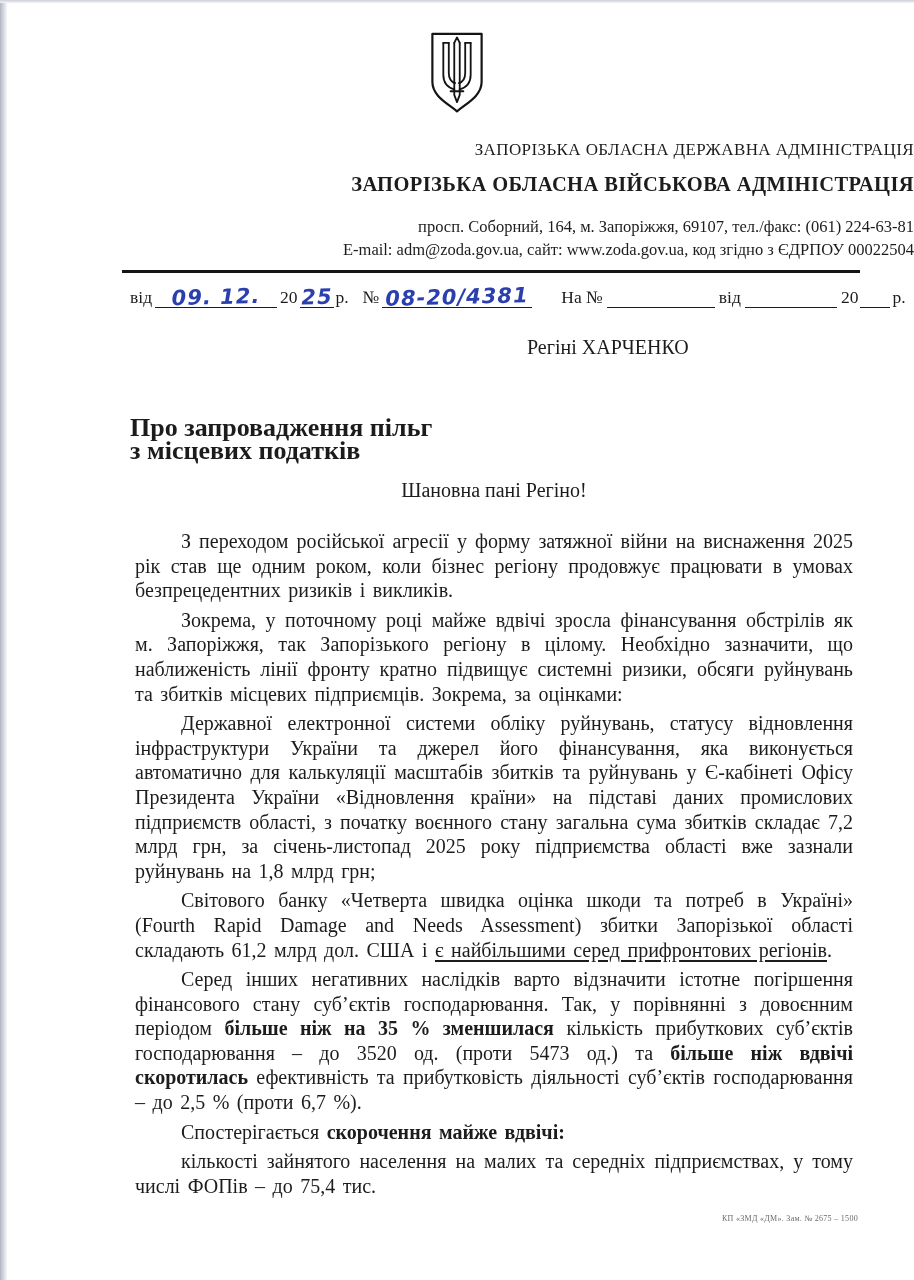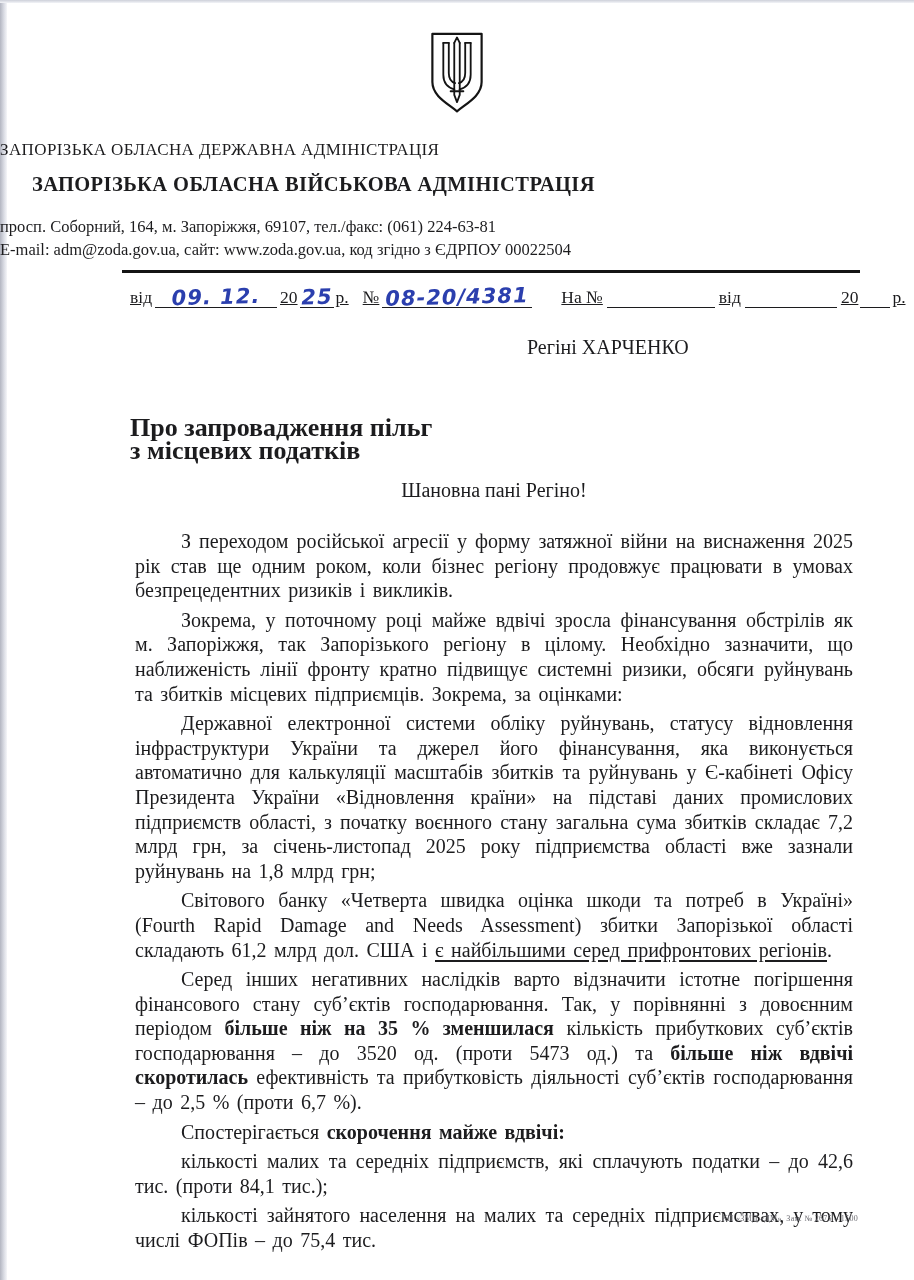--- a/index.html
+++ b/index.html
@@ -11,32 +11,32 @@
     font-family:"Liberation Serif", serif;
     color:#1c1c1e;
   }
   
   .edge-left{position:absolute;left:0;top:0;bottom:0;width:7px;
     background:linear-gradient(90deg,#b3b6c1,#d9dbe3 55%,#f5f6f9);}
   .edge-top{position:absolute;top:0;left:0;right:0;height:3px;
     background:linear-gradient(180deg,#cdd0d9,#f3f4f8);}
 
   
-  .letterhead{position:absolute;top:30px;left:0;width:100%;text-align:left;}
+  .letterhead{position:absolute;top:30px;left:0;width:100%;text-align:right;}
   .emblem{display:block;margin:0 auto;}
   .org1{margin-top:24px;font-size:17px;letter-spacing:.4px;}
   .org2{margin-top:13px;font-size:20.5px;font-weight:700;letter-spacing:.4px;padding-left:32px;}
   .addr{margin-top:21px;font-size:16.5px;}
   .contacts{margin-top:3px;font-size:16.5px;}
 
   .divider{position:absolute;top:270px;left:122px;width:738px;height:3px;background:#141414;}
 
   
   .refline{position:absolute;top:287px;left:130px;width:728px;
-    display:flex;align-items:center;font-size:17.5px;white-space:nowrap;text-decoration:underline;}
+    display:flex;align-items:center;font-size:17.5px;white-space:nowrap;}
   .refline .lbl{flex:0 0 auto;}
   .blank{display:inline-block;position:relative;border-bottom:1.4px solid #1c1c1e;height:19px;flex:0 0 auto;}
   .w120{width:122px;margin:0 3px;}
   .w34{width:34px;margin:0 2px;}
   .w150{width:150px;margin:0 3px;}
   .w110{width:108px;margin:0 4px;}
   .w95{width:92px;margin:0 4px;}
   .w30{width:30px;margin:0 2px;}
   .spacer{flex:1 1 auto;min-width:26px;}
   .hand{
@@ -133,18 +133,17 @@
 
   <div class="salutation">Шановна пані Регіно!</div>
 
   <div class="body">
     <p><span>З переходом російської агресії у форму затяжної війни на виснаження 2025 рік став ще одним роком, коли бізнес регіону продовжує працювати в умовах безпрецедентних ризиків і викликів.</span></p>
     <p><span>Зокрема, у поточному році майже вдвічі зросла фінансування обстрілів як м. Запоріжжя, так Запорізького регіону в цілому. Необхідно зазначити, що наближеність лінії фронту кратно підвищує системні ризики, обсяги руйнувань та збитків місцевих підприємців. Зокрема, за оцінками:</span></p>
     <p><span>Державної електронної системи обліку руйнувань, статусу відновлення інфраструктури України та джерел його фінансування, яка виконується автоматично для калькуляції масштабів збитків та руйнувань у Є-кабінеті Офісу Президента України «Відновлення країни» на підставі даних промислових підприємств області, з початку воєнного стану загальна сума збитків складає 7,2 млрд грн, за січень-листопад 2025 року підприємства області вже зазнали руйнувань на 1,8 млрд грн;</span></p>
     <p><span>Світового банку «Четверта швидка оцінка шкоди та потреб в Україні» (Fourth Rapid Damage and Needs Assessment) збитки Запорізької області складають 61,2 млрд дол. США і </span><span class="seg-u">є найбільшими серед прифронтових регіонів</span><span>.</span></p>
     <p><span>Серед інших негативних наслідків варто відзначити істотне погіршення фінансового стану суб’єктів господарювання. Так, у порівнянні з довоєнним періодом </span><span class="seg-b">більше ніж на 35 % зменшилася</span><span> кількість прибуткових суб’єктів господарювання – до 3520 од. (проти 5473 од.) та </span><span class="seg-b">більше ніж вдвічі скоротилась</span><span> ефективність та прибутковість діяльності суб’єктів господарювання – до 2,5 % (проти 6,7 %).</span></p>
     <p><span>Спостерігається </span><span class="seg-b">скорочення майже вдвічі:</span></p>
-    <p><span>кількості малих та середніх підприємств, які сплачують податки – до 42,6 тис. (проти 84,1 тис.);</span></p>
     <p><span>кількості зайнятого населення на малих та середніх підприємствах, у тому числі ФОПів – до 75,4 тис.</span></p>
   </div>
 
   <div class="print-note">КП «ЗМД «ДМ». Зам. № 2675 – 1500</div>
 </div>
 
 </body></html>

